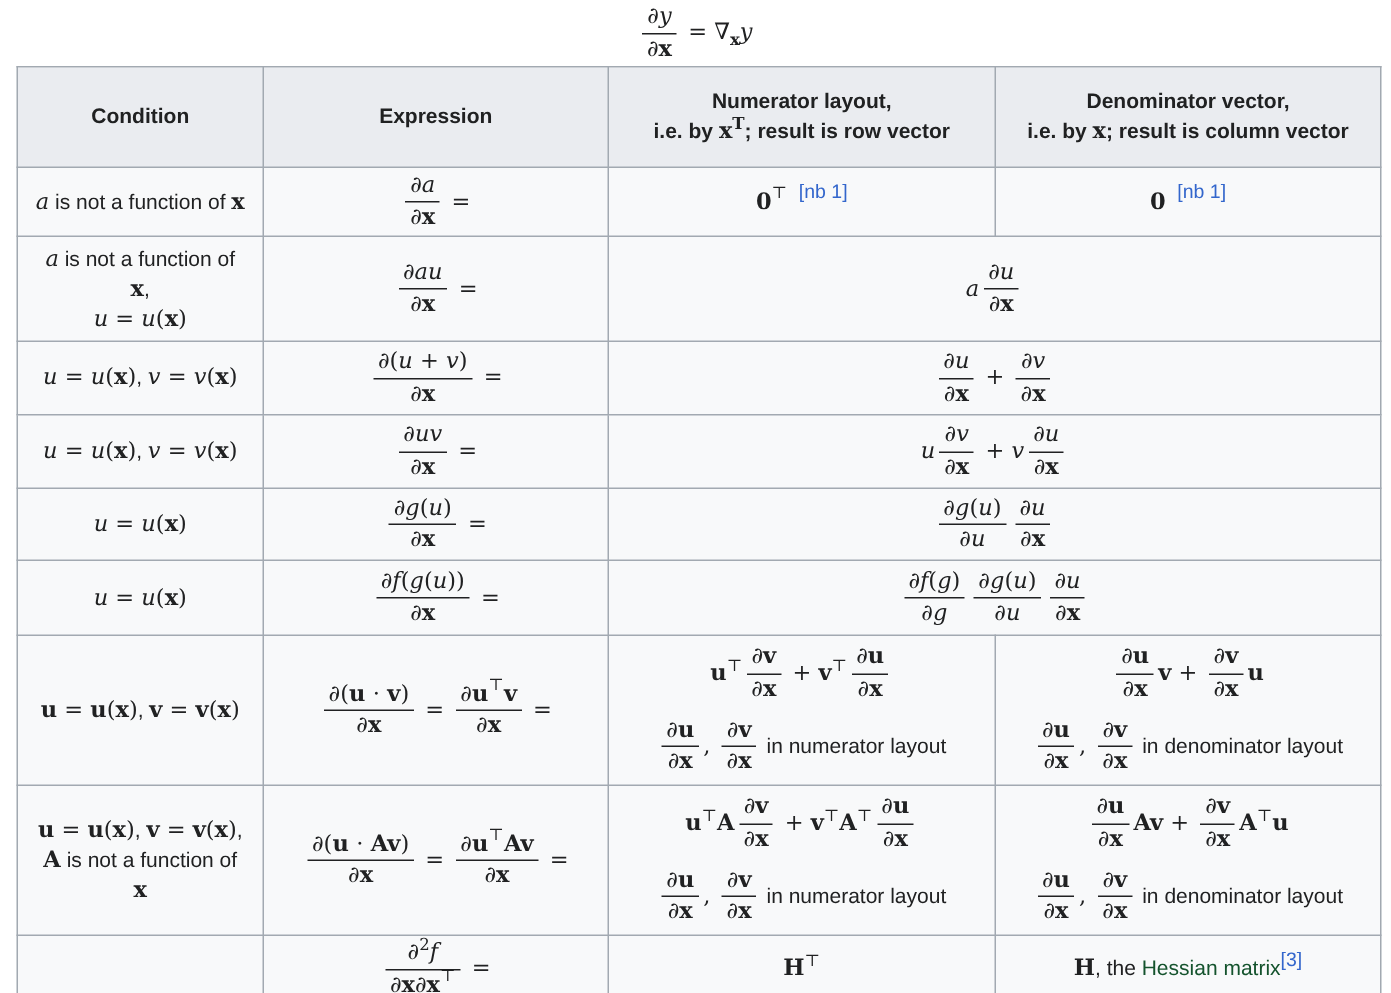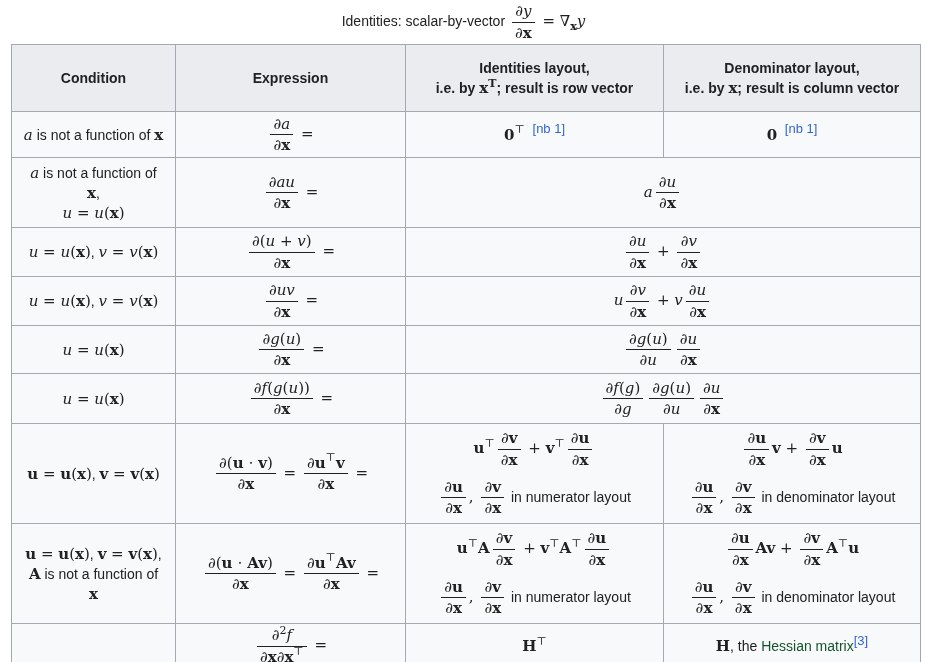--- a/index.html
+++ b/index.html
@@ -44,44 +44,44 @@
 
   .frac { display:inline-block; vertical-align:middle; text-align:center; margin:0 3px; }
   .frac .fnum { display:block; padding:0 3px 1px; line-height:1.15; }
   .frac .fden { display:block; border-top:1px solid #202122; padding:1px 3px 0; line-height:1.15; }
 </style>
 </head>
 <body>
 
 <div class="page">
   <div class="caption">
-      <div class="math-line"><span class="tk-s">Identities: scalar-by-vector </span><span class="frac"><span class="fnum"><span class="tk-i">∂y</span></span><span class="fden"><span class="tk-i">∂</span><span class="tk-b">x</span></span></span><span class="tk-r"> = </span><span class="tk-r">∇</span><sub><span class="tk-b">x</span></sub><span class="tk-i">y</span></div>
+      <div class="math-line"><span class="frac"><span class="fnum"><span class="tk-i">∂y</span></span><span class="fden"><span class="tk-i">∂</span><span class="tk-b">x</span></span></span><span class="tk-r"> = </span><span class="tk-r">∇</span><sub><span class="tk-b">x</span></sub><span class="tk-i">y</span></div>
     </div>
 
   <table class="wikitable">
     <colgroup>
       <col style="width:164px">
         <col style="width:230px">
         <col style="width:258px">
         <col style="width:257px">
     </colgroup>
     <tbody>
       <tr class="hdr">
         <th>
             <div class="math-line"><span class="tk-s">Condition</span></div>
           </th>
         <th>
             <div class="math-line"><span class="tk-s">Expression</span></div>
           </th>
         <th>
-            <div class="math-line"><span class="tk-s">Identities layout,</span></div>
+            <div class="math-line"><span class="tk-s">Numerator layout,</span></div>
             <div class="math-line"><span class="tk-s">i.e. by </span><span class="tk-b">x</span><sup><span class="tk-b">T</span></sup><span class="tk-s">; result is row vector</span></div>
           </th>
         <th>
-            <div class="math-line"><span class="tk-s">Denominator layout,</span></div>
+            <div class="math-line"><span class="tk-s">Denominator vector,</span></div>
             <div class="math-line"><span class="tk-s">i.e. by </span><span class="tk-b">x</span><span class="tk-s">; result is column vector</span></div>
           </th>
       </tr>
 
       <tr class="h46">
         <td class="cond">
             <div class="math-line"><span class="tk-i">a</span><span class="tk-s"> is not a function of </span><span class="tk-b">x</span></div>
           </td>
         <td>
             <div class="math-line"><span class="frac"><span class="fnum"><span class="tk-i">∂a</span></span><span class="fden"><span class="tk-i">∂</span><span class="tk-b">x</span></span></span><span class="tk-r"> =</span></div>

